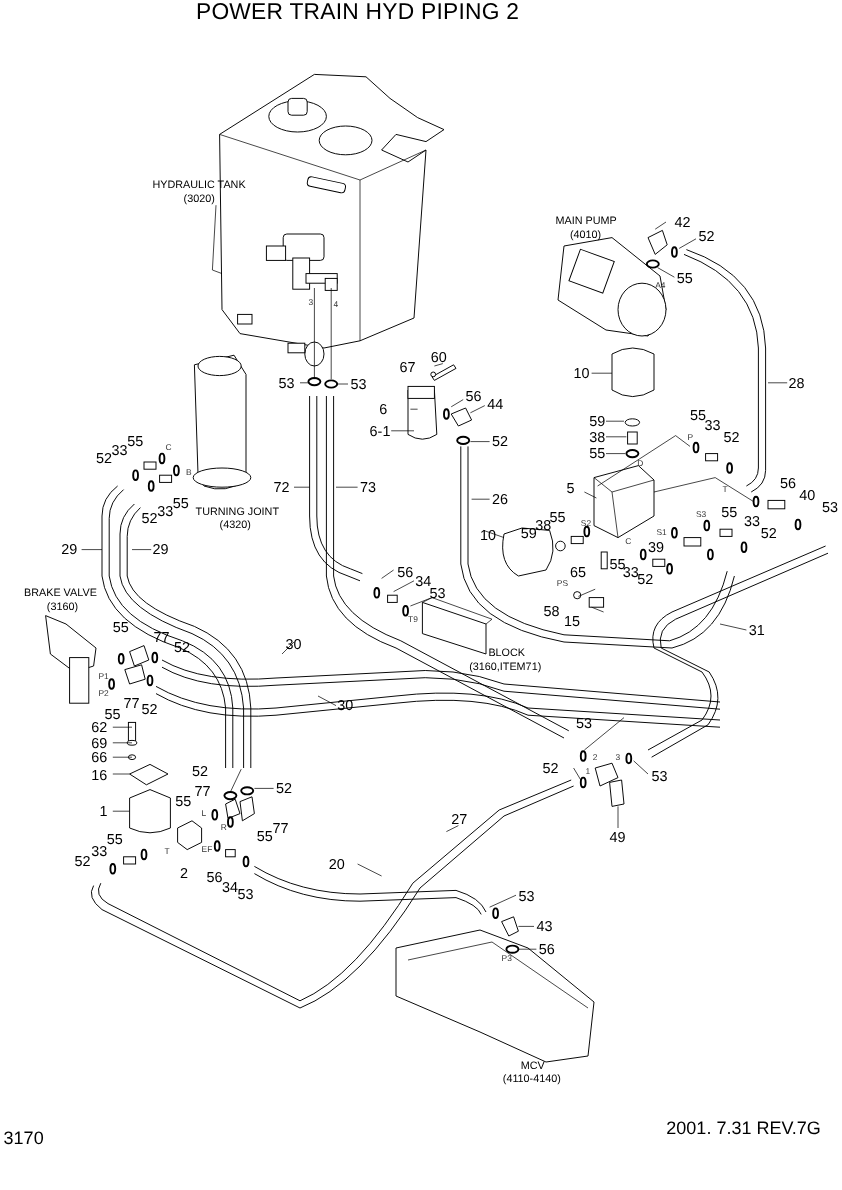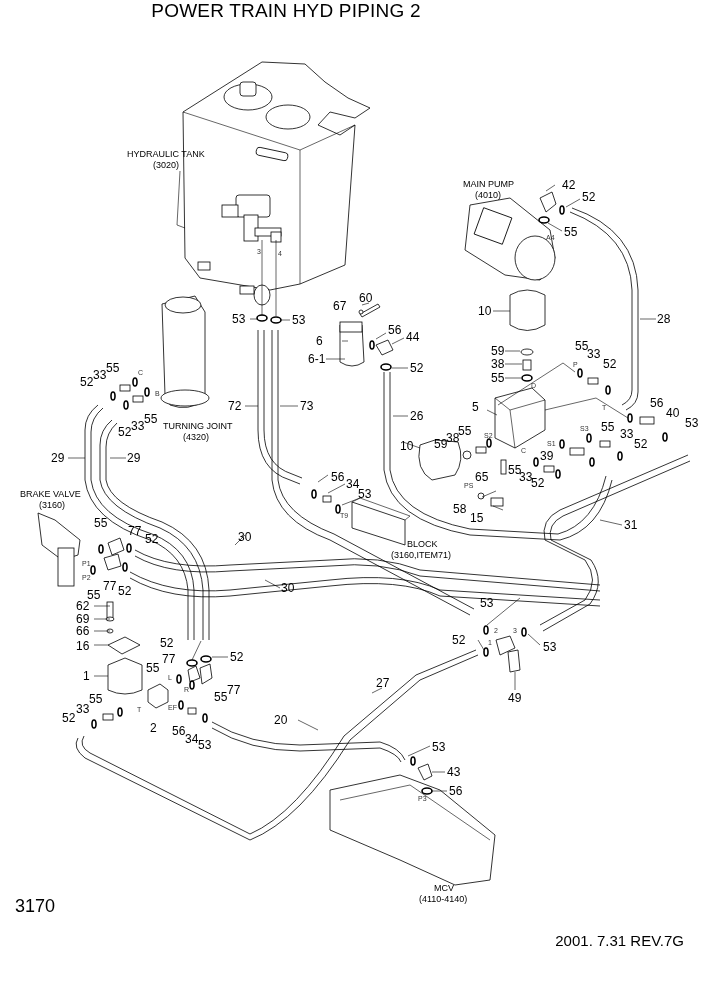--- a/index.html
+++ b/index.html
@@ -1,18 +1,18 @@
 <!DOCTYPE html>
 <html><head>
 <meta charset="utf-8">
 <style>
   html, body { margin:0; padding:0; background:#ffffff; }
   body { width:702px; height:992px; position:relative; overflow:hidden; font-family:"Liberation Sans", sans-serif; color:#000; }
-  #title { position:absolute; top:0; left:0; width:572px; text-align:center; font-size:19px; line-height:22px; letter-spacing:0.2px; }
-  #page-no { position:absolute; left:3px; top:896px; font-size:18px;margin-left:12px; }
+  #title { position:absolute; top:0; left:12px; width:572px; text-align:center; font-size:19px; line-height:22px; letter-spacing:0.2px; }
+  #page-no { position:absolute; left:3px; top:940px; font-size:15px; }
   #rev { position:absolute; right:18px; top:932px; font-size:15px; }
   svg#diagram { position:absolute; left:0; top:0; }
   .lbl { font-family:"Liberation Sans", sans-serif; font-size:12px; fill:#000; }
   .lbl-s { font-family:"Liberation Sans", sans-serif; font-size:9px; fill:#000; }
   .lbl-p { font-family:"Liberation Sans", sans-serif; font-size:7px; fill:#333; }
   .ln { stroke:#000; stroke-width:0.6; fill:none; }
   .part { stroke:#000; stroke-width:0.8; fill:#fff; }
   .hose { stroke:#000; stroke-width:0.8; fill:none; }
   .oring { stroke:#000; stroke-width:1.6; fill:none; }
 </style>

